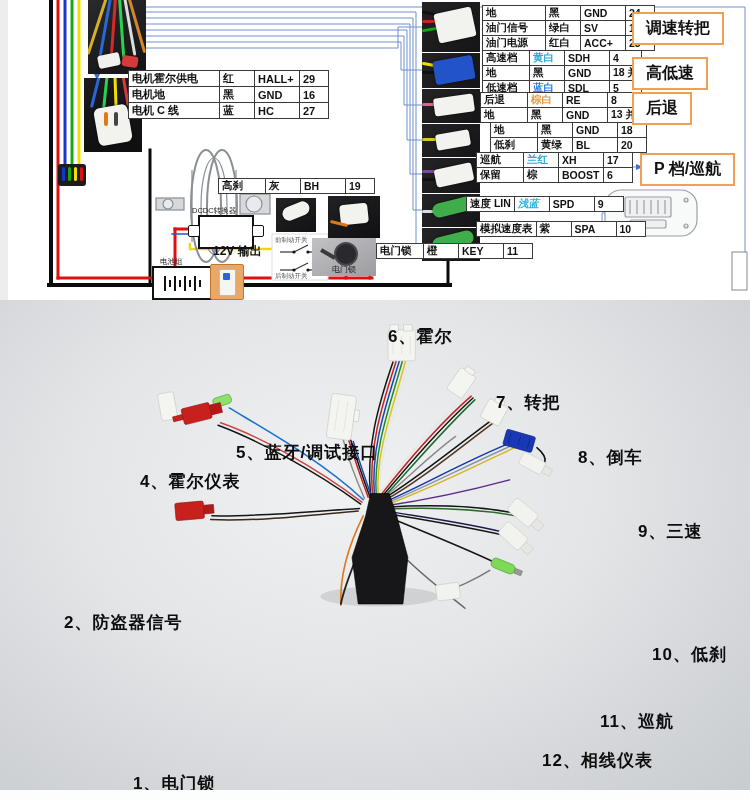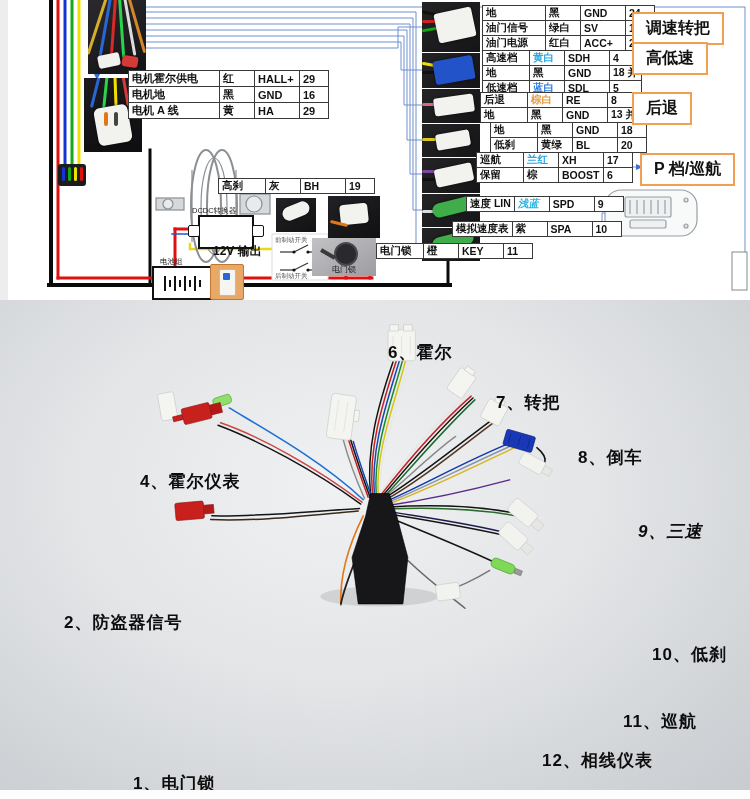--- a/index.html
+++ b/index.html
@@ -258,24 +258,24 @@
           <td class="cs">HALL+</td>
           <td class="cp">29</td>
         </tr>
           <tr>
           <td class="cl">电机地</td>
           <td class="cc">黑</td>
           <td class="cs">GND</td>
           <td class="cp">16</td>
         </tr>
           <tr>
-          <td class="cl">电机 A 线</td>
-          <td class="cc">黄</td>
-          <td class="cs">HA</td>
-          <td class="cp">29</td>
+          <td class="cl">电机 C 线</td>
+          <td class="cc">蓝</td>
+          <td class="cs">HC</td>
+          <td class="cp">27</td>
         </tr>
         </tbody>
     </table>
 
     <table class="wt" style="left:218px;top:178px;">
       <tbody>
           <tr>
           <td class="cl">高刹</td>
           <td class="cc">灰</td>
           <td class="cs">BH</td>
@@ -385,21 +385,21 @@
       <tbody>
           <tr>
           <td class="cl">速度 LIN</td>
           <td class="cc" style="color: rgb(41, 181, 224); font-style: italic;">浅蓝</td>
           <td class="cs">SPD</td>
           <td class="cp">9</td>
         </tr>
         </tbody>
     </table>
 
-    <table class="wt" style="left:452px;top:221px;">
+    <table class="wt" style="left:476px;top:221px;">
       <tbody>
           <tr>
           <td class="cl">模拟速度表</td>
           <td class="cc">紫</td>
           <td class="cs">SPA</td>
           <td class="cp">10</td>
         </tr>
         </tbody>
     </table>
 
@@ -408,21 +408,21 @@
           <tr>
           <td class="cl">电门锁</td>
           <td class="cc">橙</td>
           <td class="cs">KEY</td>
           <td class="cp">11</td>
         </tr>
         </tbody>
     </table>
 
     <div class="callout" style="left:632px;top:12px;">调速转把</div>
-    <div class="callout" style="left:632px;top:42px;">高低速</div>
+    <div class="callout" style="left:632px;top:57px;">高低速</div>
     <div class="callout" style="left:632px;top:92px;">后退</div>
     <div class="callout" style="left:640px;top:153px;">P 档/巡航</div>
   </div>
 
   <div class="photo-bg"></div>
 
   <svg class="abs" style="left:0;top:300px;" width="750" height="490" viewBox="0 300 750 790">
     <ellipse cx="382" cy="778" rx="95" ry="16" fill="rgba(0,0,0,0.10)"></ellipse>
 
     <g fill="none" stroke-linecap="round" stroke-width="2.4">
@@ -541,22 +541,23 @@
     </g>
     <g transform="translate(52,628) rotate(-5)">
       <rect x="0" y="0" width="46" height="28" rx="3" fill="#c8201c" stroke="#8e1512"></rect>
       <rect x="46" y="7" width="16" height="14" fill="#b31a17" stroke="#8e1512"></rect>
     </g>
   </svg>
 
   <span class="plabel" style="left:133px;top:772px;">1、电门锁</span>
   <span class="plabel" style="left:64px;top:611px;">2、防盗器信号</span>
   <span class="plabel" style="left:140px;top:470px;">4、霍尔仪表</span>
-  <span class="plabel" style="left:388px;top:341px;text-align:center;">6、霍尔</span>
+  <span class="plabel" style="left:236px;top:441px;">5、蓝牙/调试接口</span>
+  <span class="plabel" style="left:388px;top:325px;text-align:center;">6、霍尔</span>
   <span class="plabel" style="left:496px;top:391px;text-align:center;">7、转把</span>
   <span class="plabel" style="left:578px;top:446px;">8、倒车</span>
-  <span class="plabel" style="left:638px;top:520px;font-style:italic;">9、三速</span>
+  <span class="plabel" style="left:638px;top:520px;">9、三速</span>
   <span class="plabel" style="left:652px;top:643px;">10、低刹</span>
-  <span class="plabel" style="left:623px;top:710px;">11、巡航</span>
+  <span class="plabel" style="left:600px;top:710px;">11、巡航</span>
   <span class="plabel" style="left:542px;top:749px;">12、相线仪表</span>
 
   <div class="whitestrip"></div>
 </div>
 
 </body></html>

